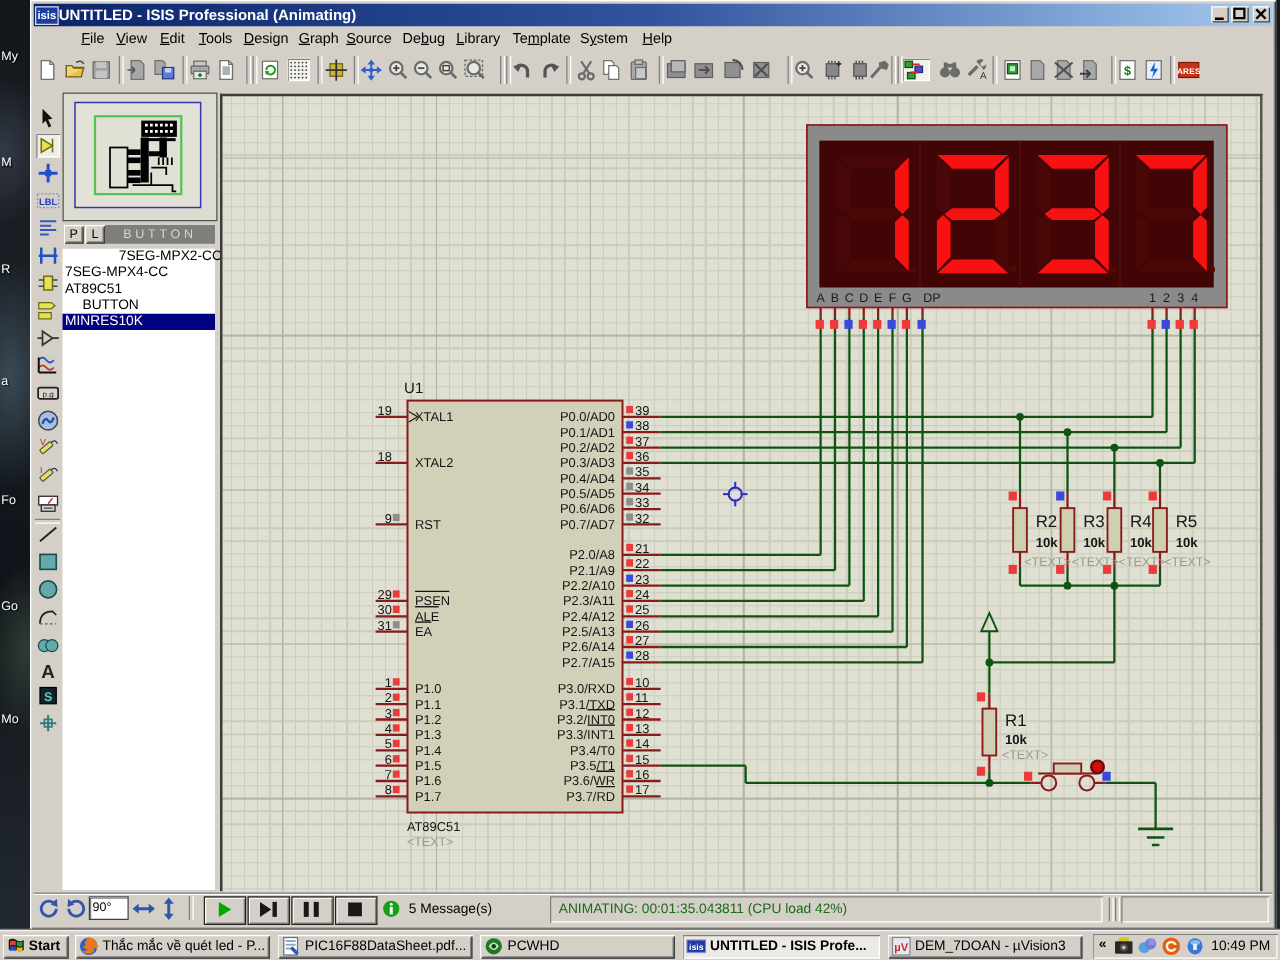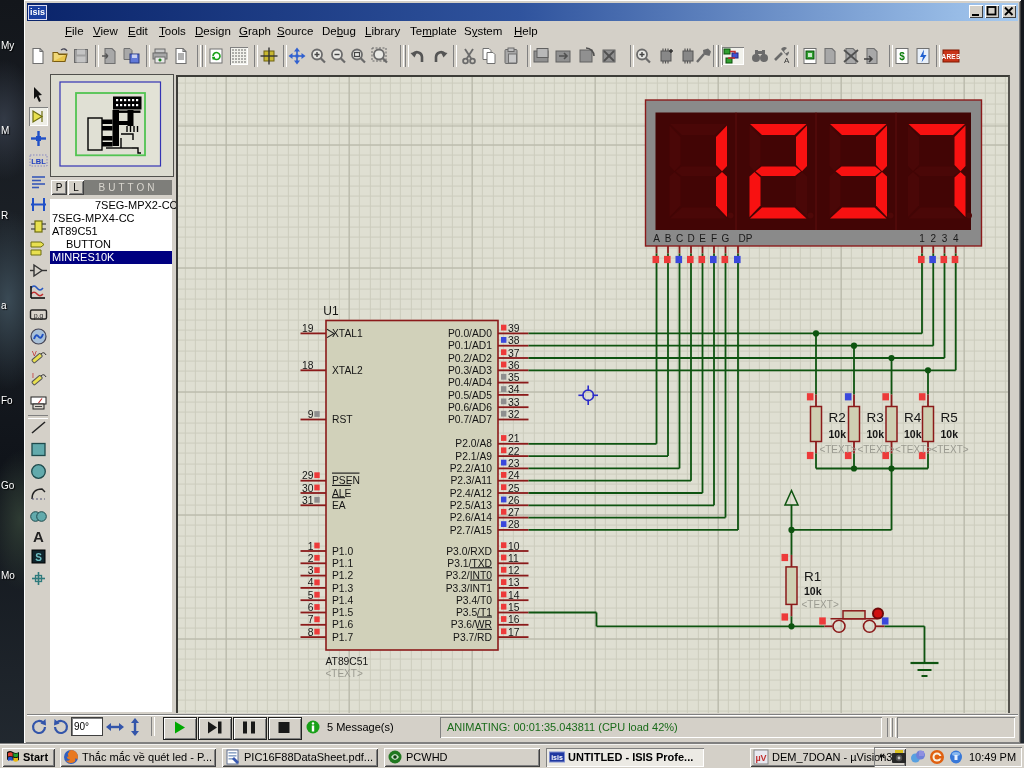--- a/index.html
+++ b/index.html
@@ -51,20 +51,21 @@
  <div class="dlab" style="top:125px">M</div>
  <div class="dlab" style="top:210px">R</div>
  <div class="dlab" style="top:300px">a</div>
  <div class="dlab" style="top:395px">Fo</div>
  <div class="dlab" style="top:480px">Go</div>
  <div class="dlab" style="top:570px">Mo</div>
 </div>
 <div id="win" class="abs">
  <div id="title" class="abs">
   <div id="isicon">isis</div>
+  <div class="txt">UNTITLED - ISIS Professional (Animating)</div>
   <div class="tbtn" style="left:942px"><svg width="14" height="13">
           <rect x="3" y="9" width="7" height="2" fill="#000"></rect>
         </svg></div>
   <div class="tbtn" style="left:958px"><svg width="14" height="13">
           <rect x="2.5" y="2" width="8" height="7.5" fill="none" stroke="#000" stroke-width="1.8"></rect>
         </svg></div>
   <div class="tbtn" style="left:975px"><svg width="14" height="13">
           <path d="M3,2.5 L10.5,10 M10.5,2.5 L3,10" stroke="#000" stroke-width="1.9"></path>
         </svg></div>
  </div>
@@ -935,21 +936,21 @@
         </svg></span>
       <span class="tx">PCWHD</span>
     </div>
     <div class="tkb" style="left:546px;width:158px;font-weight:bold;background:#ECEAE4;box-shadow:inset 1px 1px 0 #808080,inset -1px -1px 0 #fff;">
       <span class="ic"><svg width="16" height="16" viewBox="0 0 16 16">
           <rect x="0.5" y="3" width="15" height="10" fill="#2038A0" stroke="#8090D0"></rect>
           <text x="8" y="11" font-size="7" font-weight="bold" fill="#fff" text-anchor="middle">isis</text>
         </svg></span>
       <span class="tx">UNTITLED - ISIS Profe...</span>
     </div>
-    <div class="tkb" style="left:710px;width:156px;margin-left:40px;">
+    <div class="tkb" style="left:710px;width:156px;">
       <span class="ic"><svg width="16" height="16" viewBox="0 0 16 16">
           <rect x="1" y="1" width="14" height="14" fill="#E8E8F0" stroke="#888"></rect>
           <text x="8" y="12" font-size="9" font-weight="bold" fill="#C03030" text-anchor="middle">µV</text>
         </svg></span>
       <span class="tx">DEM_7DOAN - µVision3</span>
     </div>
     <div style="position:absolute;left:874px;top:2px;width:148px;height:20px;box-shadow:inset 1px 1px 0 #808080,inset -1px -1px 0 #fff;">
       <span style="position:absolute;left:5px;top:2px;font-weight:bold;font-size:11px;">«</span>
       <svg style="position:absolute;left:17px;top:2px" width="16" height="16" viewBox="0 0 16 16">
         <rect x="4" y="1" width="8" height="3" fill="#D8C020"></rect>

